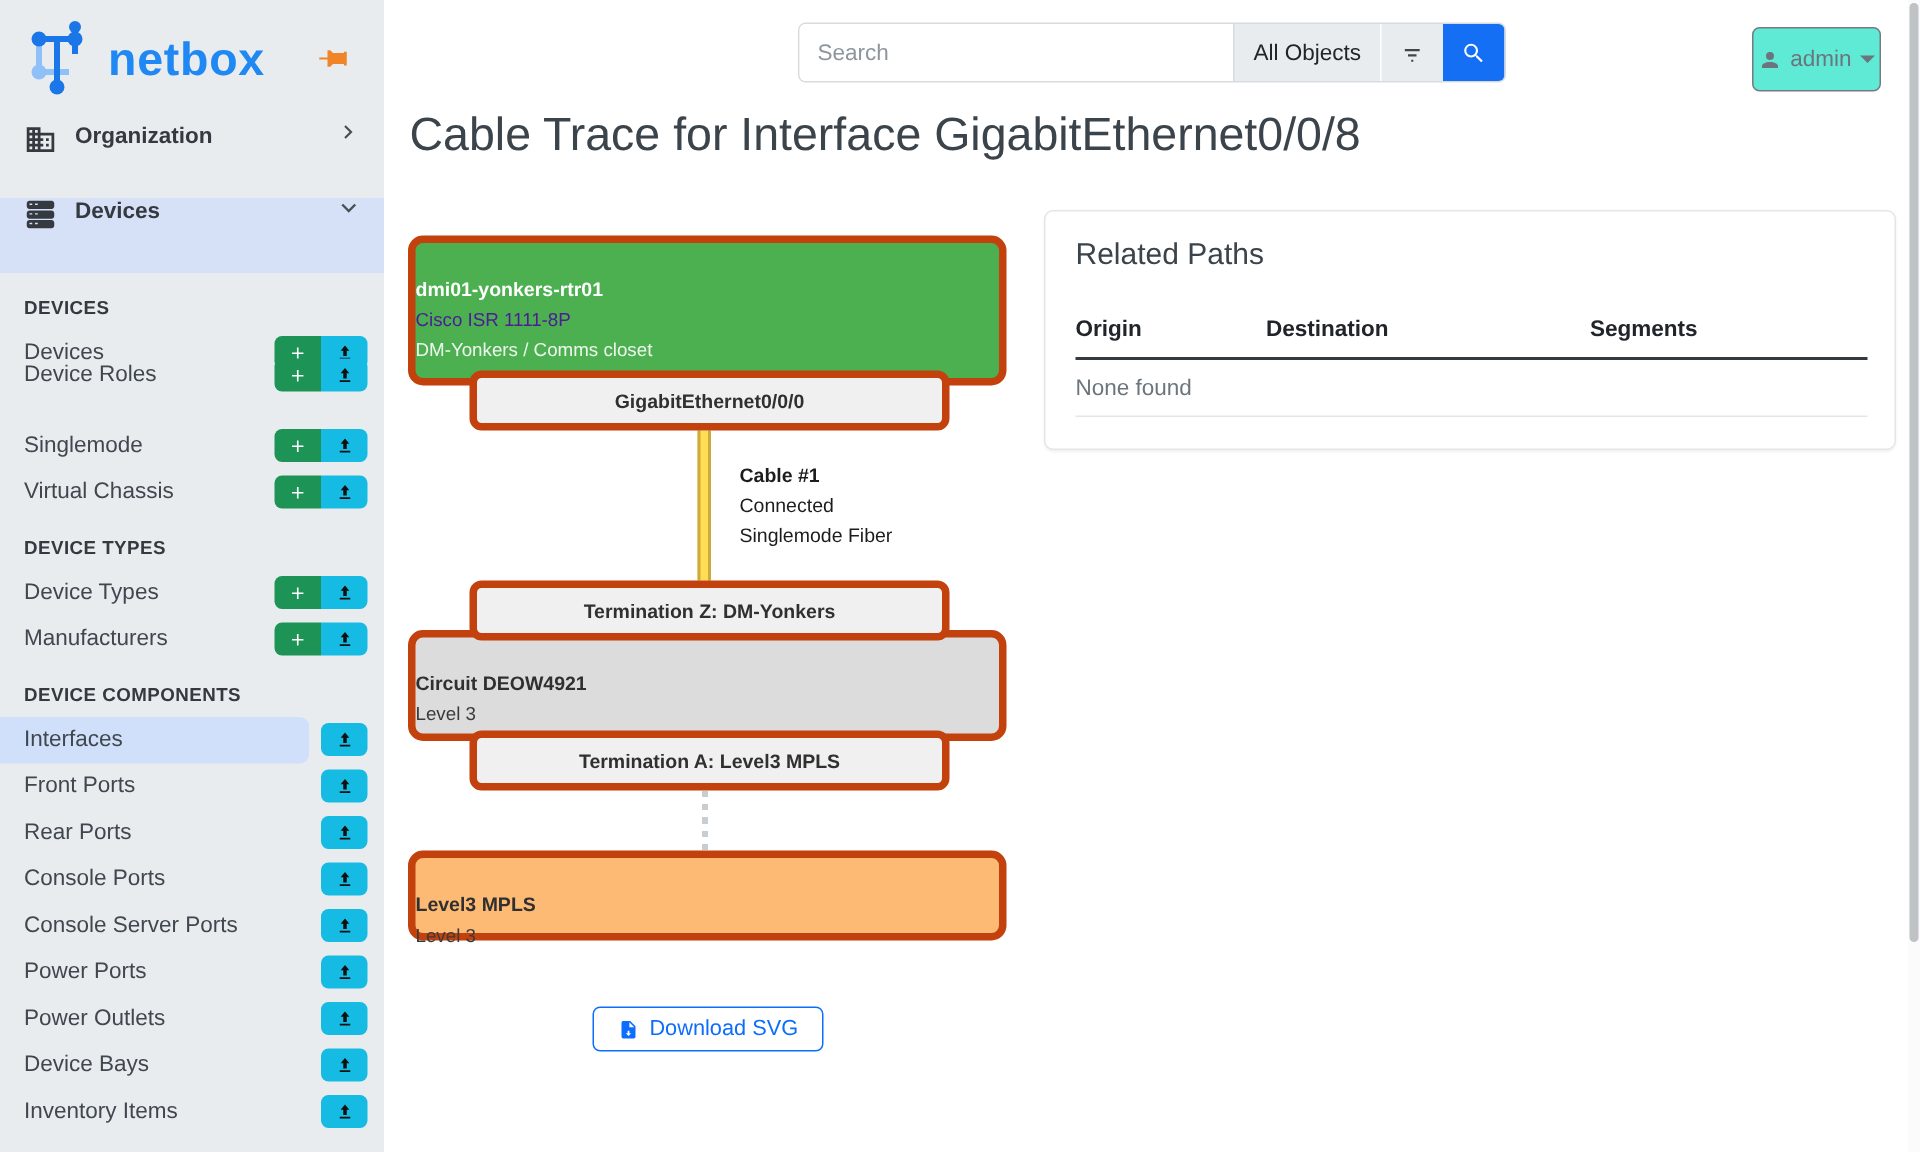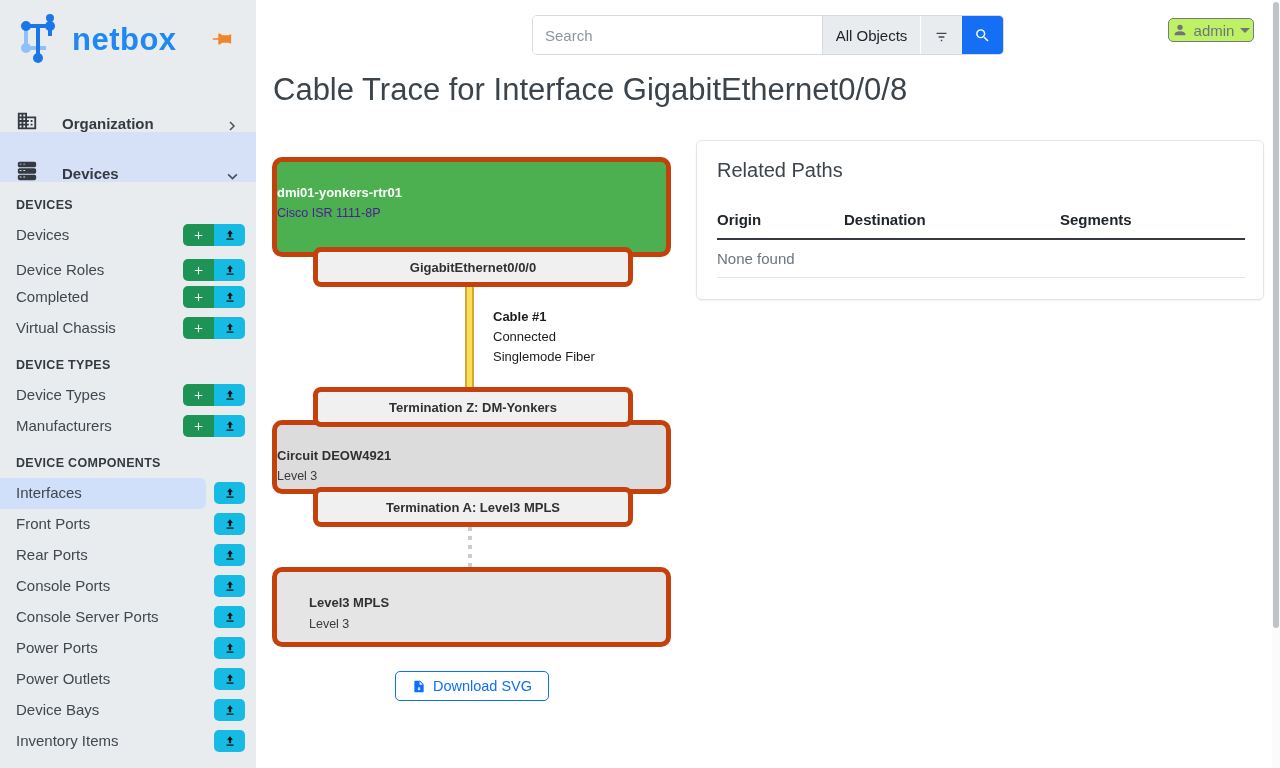--- a/index.html
+++ b/index.html
@@ -7,21 +7,21 @@
   body { font-family:"Liberation Sans", sans-serif; background:#ffffff; color:#343a40; }
   .app { position:relative; width:1280px; height:768px; }
 
   
   .sidebar { position:absolute; left:0; top:0; width:256px; height:768px; background:#e9ecef; }
   .logo-row { position:absolute; left:0; top:0; width:256px; height:82px; }
   .brand-mark { position:absolute; left:16px; top:14px; }
   .brand-text { position:absolute; left:72px; top:22px; font-size:31px; font-weight:bold; color:#2088f2; letter-spacing:0.5px; }
   .pin-wrap { position:absolute; left:211px; top:28px; width:22px; height:22px; transform:rotate(90deg); }
 
-  .nav-top { position:absolute; left:0; width:256px; height:50px; display:flex; align-items:flex-end; cursor:pointer;gap:12px; }
+  .nav-top { position:absolute; left:0; width:256px; height:50px; display:flex; align-items:flex-start; cursor:pointer; }
   .nav-top .nicon { margin-left:16px; width:22px; height:22px; color:#343a40; }
   .nav-top .nlabel { margin-left:12px; font-size:15px; font-weight:bold; color:#343a40; }
   .nav-top .chev { position:absolute; right:18px; width:12px; height:12px; color:#495057; }
   .nav-top.active { background:#d6e1f8; }
 
   .sec-head { position:absolute; left:16px; width:220px; font-size:12.5px; font-weight:bold; color:#343a40; letter-spacing:0.3px; }
 
   .srow { position:absolute; left:0; width:256px; height:31px; }
   .srow .slabel { position:absolute; left:16px; top:6px; font-size:15px; color:#40474e; }
   .srow.active-row { background:#d0e0fa; width:206px; border-radius:0 6px 6px 0; }
@@ -34,21 +34,21 @@
   .btn-solo { position:absolute; right:11px; top:4px; height:22px; display:flex; }
 
   
   .main { position:absolute; left:256px; top:0; width:1024px; height:768px; background:#fff; }
   .search-group { position:absolute; left:276px; top:15px; height:40px; display:flex; border-radius:5px; overflow:hidden; border:1px solid #d7dbdf; }
   .search-input { width:289px; height:38px; border:none; outline:none; padding:0 12px; font-size:15px; color:#343a40; background:#fff; font-family:"Liberation Sans",sans-serif; }
   .search-input::placeholder { color:#8d959d; }
   .search-scope { width:98px; background:#e9ecef; display:flex; align-items:center; justify-content:center; font-size:15px; color:#212529; border-left:1px solid #d7dbdf; cursor:pointer; }
   .filter-btn { width:42px; background:#e9ecef; border:none; border-left:1px solid #fff; display:flex; align-items:center; justify-content:center; cursor:pointer; }
   .go-btn { width:41px; background:#156ff5; border:none; display:flex; align-items:center; justify-content:center; cursor:pointer; }
-  .admin-btn { position:absolute; left:912px; top:18px; width:86px; height:24px; background:#bef264; border:1px solid #747b82; border-radius:5px; display:flex; align-items:center; justify-content:center; gap:6px; cursor:pointer; color:#6c757d; font-size:15px; }
+  .admin-btn { position:absolute; left:912px; top:18px; width:86px; height:43px; background:#5eead4; border:1px solid #747b82; border-radius:5px; display:flex; align-items:center; justify-content:center; gap:6px; cursor:pointer; color:#6c757d; font-size:15px; }
   .caret-down { width:0; height:0; border-left:5px solid transparent; border-right:5px solid transparent; border-top:5px solid #6c757d; }
 
   
   .page-title { position:absolute; left:17px; top:72px; font-size:31px; font-weight:400; color:#3b434b; }
 
   .trace { position:absolute; left:16px; top:157px; width:400px; height:492px; }
   .tbox { position:absolute; border:5px solid #c2410c; }
   .node-device { left:0; top:0; width:399px; height:100px; border-radius:10px; background:#4caf50; z-index:1; }
   .node-device .t1 { margin-top:23px; font-size:13px; font-weight:bold; color:#ffffff; }
   .node-device .t2 { margin-top:6px; font-size:12.5px; color:#4c1d95; }
@@ -57,21 +57,21 @@
   .iface-box { top:90px; }
   .termz-box { top:230px; }
   .terma-box { top:330px; }
   .cable-line { position:absolute; left:193px; top:130px; width:9px; height:100px; background:#ffdd55; border-left:2px solid #cfa93c; border-right:2px solid #cfa93c; z-index:2; }
   .cable-label { position:absolute; left:221px; top:150px; text-align:left; font-size:13px; color:#1c1c1c; line-height:20px; z-index:2; }
   .cable-label .cl1 { font-weight:bold; }
   .big-box { left:0; width:399px; border-radius:10px; z-index:2; }
   .circuit-box { top:263px; height:74px; background:#dcdcdc; }
   .circuit-box .t1 { margin-top:23px; font-size:13px; font-weight:bold; color:#303030; }
   .circuit-box .t2 { margin-top:6px; font-size:12.5px; color:#3a3a3a; }
-  .mpls-box { top:410px; height:80px; background:#e5e5e5;padding-left:32px; }
+  .mpls-box { top:410px; height:60px; background:#fdba74; }
   .mpls-box .t1 { margin-top:23px; font-size:13px; font-weight:bold; color:#303030; }
   .mpls-box .t2 { margin-top:7px; font-size:12.5px; color:#3a3a3a; }
   .dash-line { position:absolute; left:196px; top:370px; width:4px; height:40px; background:repeating-linear-gradient(to bottom,#c8cdd2 0 4px,transparent 4px 9px); z-index:0; }
 
   .dl-wrap { position:absolute; left:16px; top:671px; width:400px; text-align:center; }
   .dl-btn { display:inline-flex; align-items:center; gap:7px; padding:6px 16px; background:#fff; border:1px solid #0d6efd; border-radius:5px; color:#0d6efd; font-size:14.5px; cursor:pointer; font-family:"Liberation Sans",sans-serif; }
   .trace-done { position:absolute; left:16px; top:735px; width:400px; text-align:center; font-size:26px; color:#2e8b57; }
 
   
   .card { position:absolute; left:440px; top:140px; width:568px; height:160px; background:#fff; border:1px solid #e3e6e9; border-radius:6px; box-shadow:0 1px 2px rgba(0,0,0,0.06); }
@@ -159,37 +159,37 @@
               <path fill="#fff" d="M11 5h2v6h6v2h-6v6h-2v-6H5v-2h6z"></path>
             </svg>
           </button>
         <button class="mini-btn mini-import">
             <svg width="14" height="14" viewBox="0 0 24 24">
               <path fill="#111" d="M12 4l5 6h-3v6h-4v-6H7l5-6zM6 18h12v2H6v-2z"></path>
             </svg>
           </button>
       </span>
     </div>
-    <div class="srow" style="top:255px">
+    <div class="srow" style="top:235px">
       <span class="slabel">Device Roles</span>
       <span class="btn-pair">
         <button class="mini-btn mini-add">
             <svg width="13" height="13" viewBox="0 0 24 24">
               <path fill="#fff" d="M11 5h2v6h6v2h-6v6h-2v-6H5v-2h6z"></path>
             </svg>
           </button>
         <button class="mini-btn mini-import">
             <svg width="14" height="14" viewBox="0 0 24 24">
               <path fill="#111" d="M12 4l5 6h-3v6h-4v-6H7l5-6zM6 18h12v2H6v-2z"></path>
             </svg>
           </button>
       </span>
     </div>
     <div class="srow" style="top:282px">
-      <span class="slabel">Completed</span>
+      <span class="slabel">Singlemode</span>
       <span class="btn-pair">
         <button class="mini-btn mini-add">
             <svg width="13" height="13" viewBox="0 0 24 24">
               <path fill="#fff" d="M11 5h2v6h6v2h-6v6h-2v-6H5v-2h6z"></path>
             </svg>
           </button>
         <button class="mini-btn mini-import">
             <svg width="14" height="14" viewBox="0 0 24 24">
               <path fill="#111" d="M12 4l5 6h-3v6h-4v-6H7l5-6zM6 18h12v2H6v-2z"></path>
             </svg>
@@ -371,20 +371,21 @@
       <span>admin</span>
       <span class="caret-down"></span>
     </button>
 
     <h1 class="page-title">Cable Trace for Interface GigabitEthernet0/0/8</h1>
 
     <div class="trace">
       <div class="tbox node-device">
         <div class="t1">dmi01-yonkers-rtr01</div>
         <div class="t2">Cisco ISR 1111-8P</div>
+        <div class="t3">DM-Yonkers / Comms closet</div>
       </div>
 
       <div class="tbox term-box iface-box">GigabitEthernet0/0/0</div>
 
       <div class="cable-line"></div>
       <div class="cable-label">
         <div class="cl1">Cable #1</div>
         <div>Connected</div>
         <div>Singlemode Fiber</div>
       </div>

